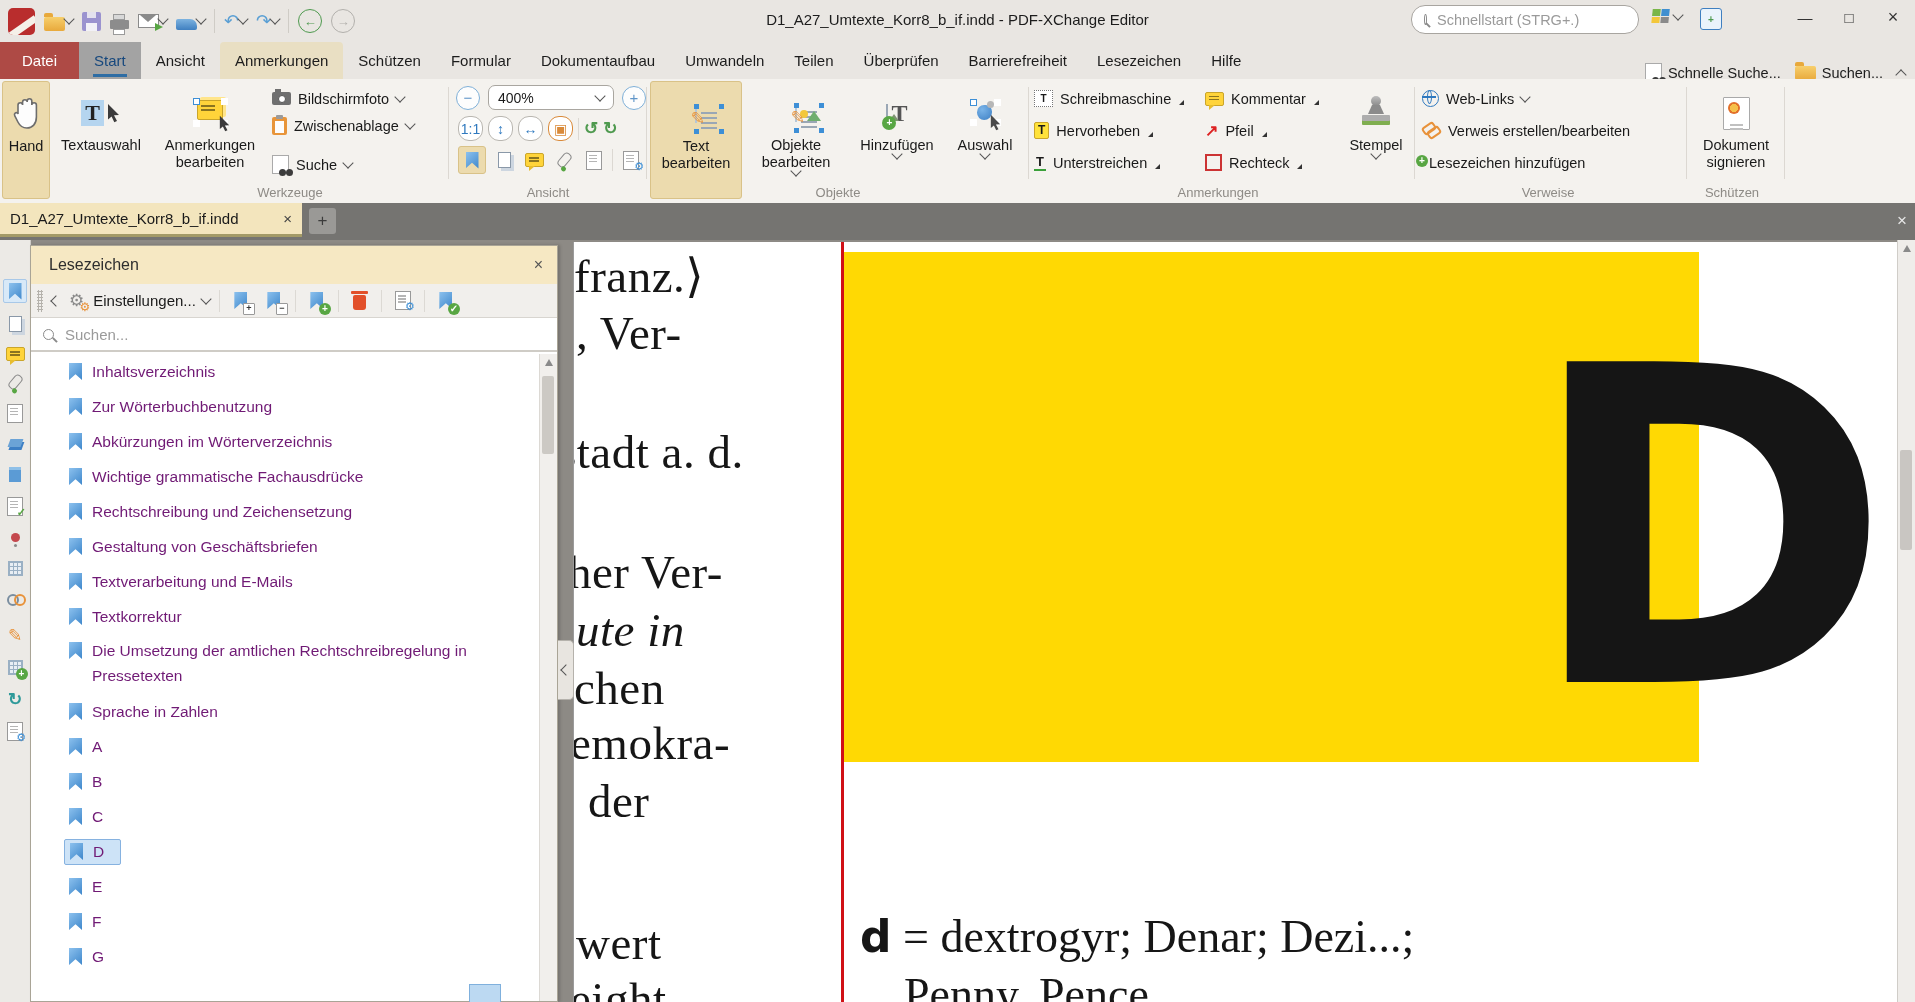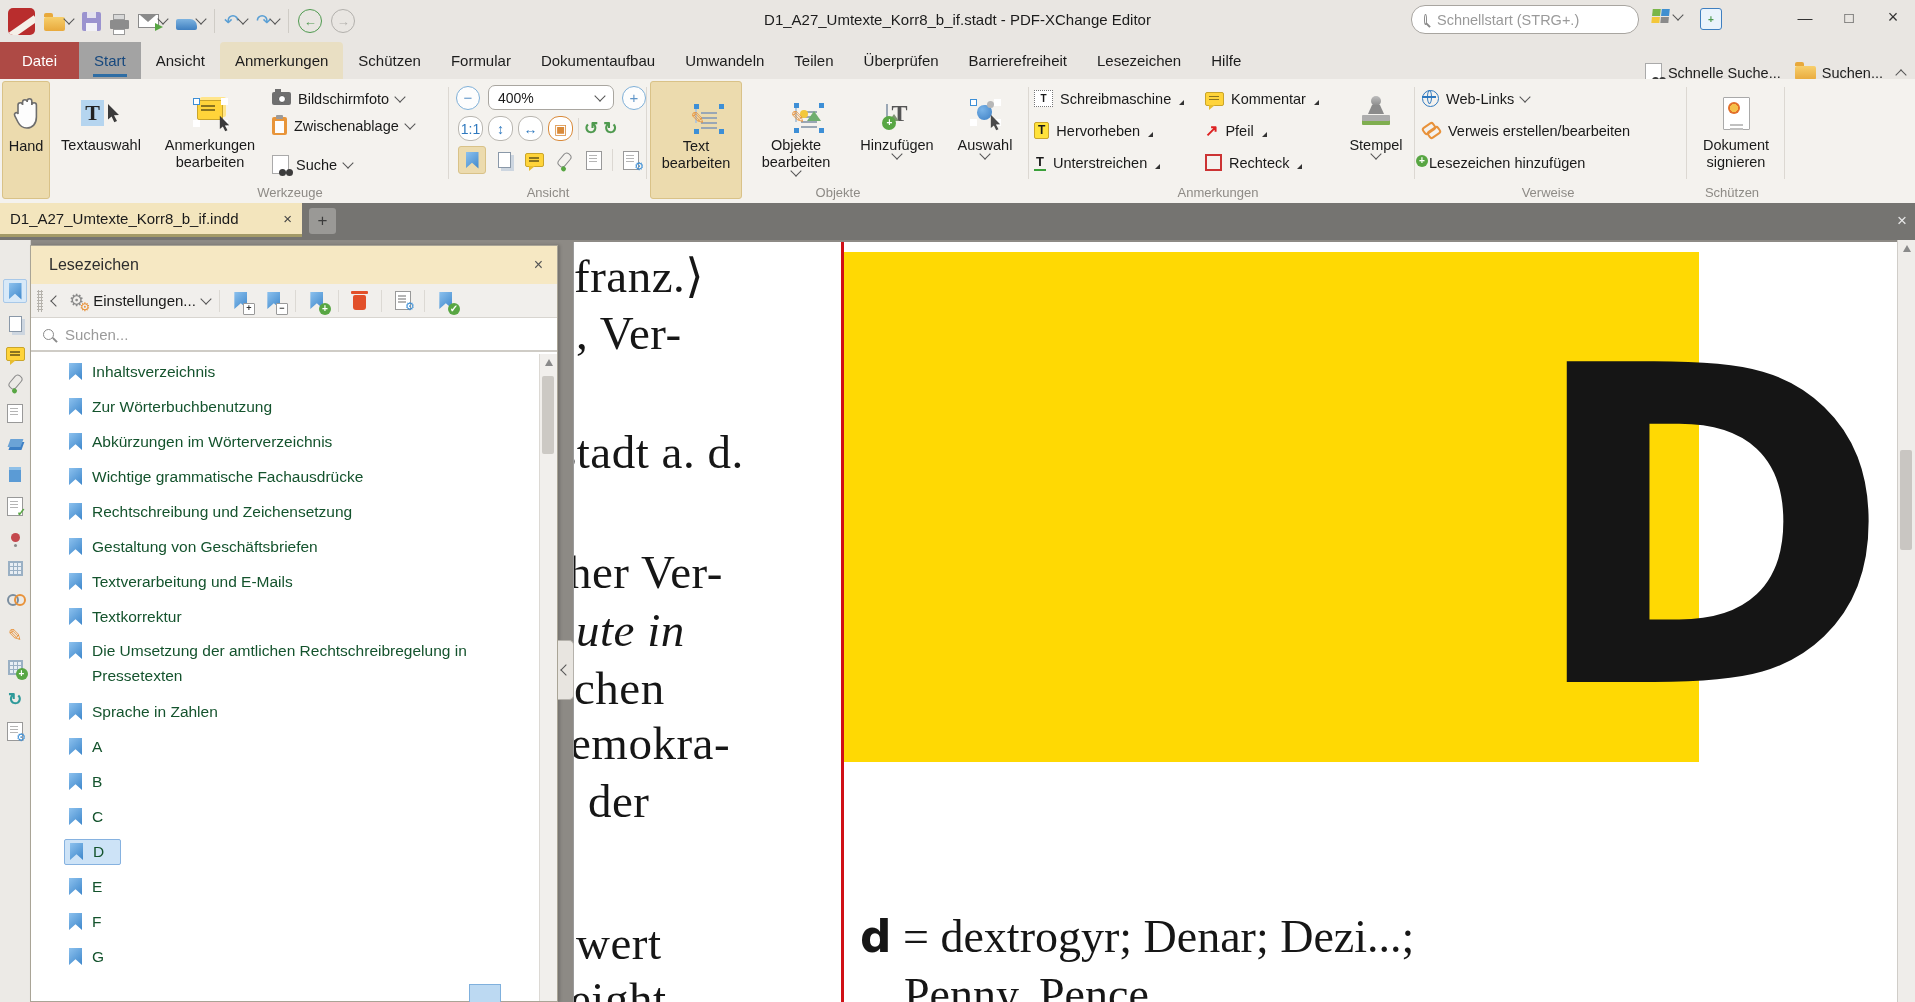--- a/index.html
+++ b/index.html
@@ -134,21 +134,21 @@
   
   #panel{position:absolute;left:30px;top:5px;width:528px;height:757px;background:#fff;border:1px solid #a9a496;box-shadow:2px 0 3px rgba(0,0,0,.18);box-sizing:border-box;}
   #panel-hd{position:absolute;left:0;top:0;width:100%;height:38px;background:#f6e8c3;display:flex;align-items:center;padding:0 14px 0 18px;box-sizing:border-box;font-size:16px;color:#2e2e2e;}
   #panel-tools{position:absolute;left:0;top:38px;width:100%;height:34px;background:#f1efec;border-bottom:1px solid #d8d5d0;display:flex;align-items:center;gap:9px;padding:0 6px;box-sizing:border-box;}
   .grip{width:6px;height:22px;background:radial-gradient(#b5b2ac 1px,transparent 1.2px) 0 0/3px 3px;}
   .ptool{position:relative;display:grid;place-items:center;width:24px;height:24px;}
   .psep{width:1px;height:22px;background:#dcd9d4;}
   #panel-search{position:absolute;left:0;top:72px;width:100%;height:34px;border-bottom:2px solid #cfccc6;display:flex;align-items:center;gap:9px;padding:0 12px;box-sizing:border-box;background:#fff;}
   #panel-search input{border:0;outline:0;flex:1;font-size:15px;font-family:"Liberation Sans",sans-serif;color:#333;}
   #panel-search input::placeholder{color:#9a9a9a;}
-  #bm-list{position:absolute;left:0;top:108px;right:17px;bottom:0;overflow:hidden;font-size:15.5px;color:#14532d;}
+  #bm-list{position:absolute;left:0;top:108px;right:17px;bottom:0;overflow:hidden;font-size:15.5px;color:#701a75;}
   .bm-row{display:flex;align-items:center;gap:10px;height:35px;padding-left:38px;}
   .bm-row.two{height:60px;align-items:flex-start;}
   .bm-row.two .bmk{margin-top:8px;}
   .bm-row.two .lbl{line-height:25px;padding-top:4px;max-width:430px;}
   .sel{display:inline-flex;align-items:center;gap:10px;background:#cde3f7;border:1px solid #86b2e0;border-radius:2px;padding:3px 16px 3px 5px;margin-left:-5px;}
   #panel-scroll{position:absolute;right:0;top:108px;width:17px;bottom:0;background:#f1efec;border-left:1px solid #dcd9d4;}
   .scr-up{width:0;height:0;border-left:4.5px solid transparent;border-right:4.5px solid transparent;border-bottom:7px solid #8a8a8a;margin:5px auto 0;}
   #panel-thumb{position:absolute;left:2px;top:22px;width:12px;height:78px;background:#ccc9c4;border-radius:2px;}
   #blue-fragment{position:absolute;left:438px;top:738px;width:32px;height:19px;background:#bcd9f2;border:1px solid #7fb0dd;box-sizing:border-box;}
   #panel-handle{position:absolute;left:558px;top:400px;width:15px;height:58px;background:#e8e5e0;border:1px solid #b5b2ac;border-left:none;border-radius:0 5px 5px 0;display:grid;place-items:center;}
@@ -192,21 +192,21 @@
           <span class="chev"></span>
         </span>
       <span class="flex">
           <span class="tb-arrow">↷</span>
           <span class="chev"></span>
         </span>
       <span class="qa-sep"></span>
       <span class="circbtn">←</span>
       <span class="circbtn dis">→</span>
     </div>
-    <div id="win-title">D1_A27_Umtexte_Korr8_b_if.stadt - PDF-XChange Editor</div>
+    <div id="win-title">D1_A27_Umtexte_Korr8_b_if.indd - PDF-XChange Editor</div>
     <div id="quickstart">
       <span class="mag"></span>
       <input placeholder="Schnellstart (STRG+.)" style="">
     </div>
     <div class="abs flex" style="left:1652px;top:9px;gap:4px">
       <span class="appsic">
           <span></span>
           <span></span>
           <span></span>
           <span></span>

